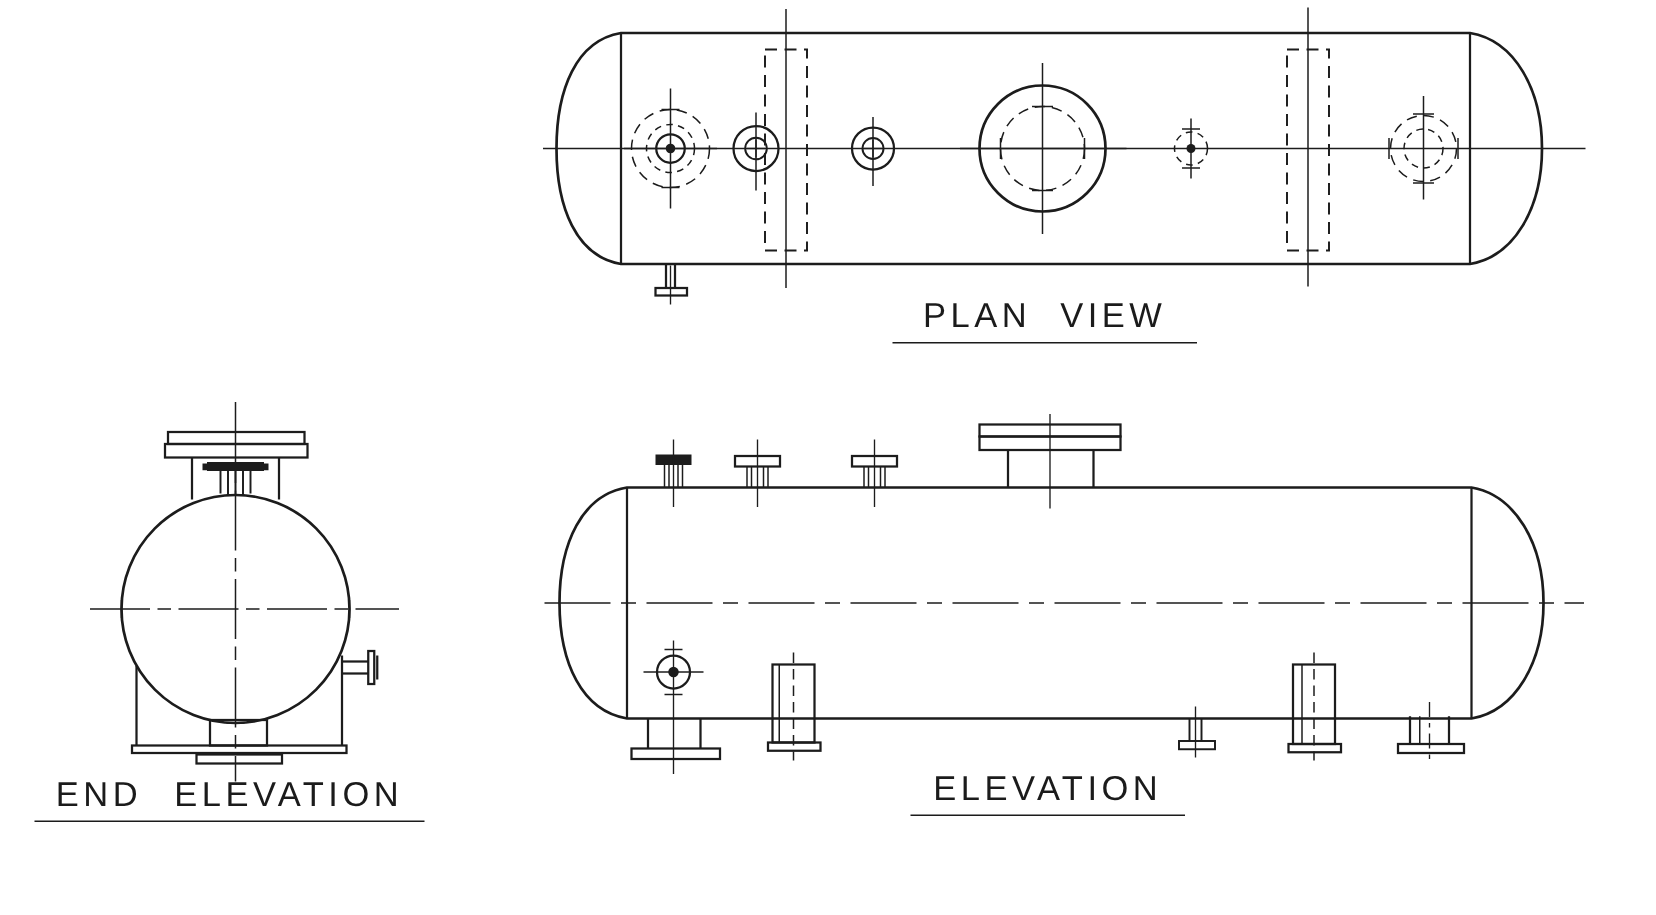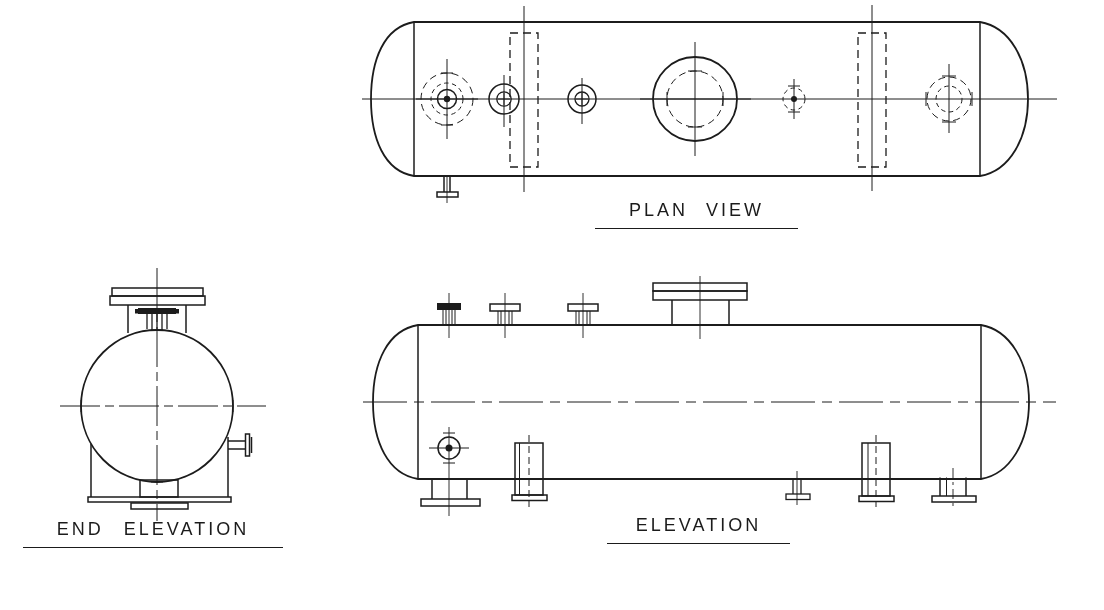--- a/index.html
+++ b/index.html
@@ -22,21 +22,21 @@
   .dash2{stroke-dasharray:7 4.5;}
   .dash3{stroke-dasharray:4.5 3.5;}
   .dashA{stroke-dasharray:44 7 10 7;}
   .dashB{stroke-dasharray:7 4;}
   .dashC{stroke-dasharray:40 5 9 5;}
   .dashD{stroke-dasharray:10 4 3 4;}
   .lbl{
     position:absolute;
     color:#1b1b1b;
     text-align:center;
-    font-size:18px;
+    font-size:23px;
     line-height:27px;
     letter-spacing:3px;
     word-spacing:10px;
     padding-bottom:4px;
     border-bottom:1.8px solid #1b1b1b;
     white-space:nowrap;
   }
   #plan-label{left:595px;top:197px;width:203px;}
   #elevation-label{left:607px;top:512px;width:183px;}
   #end-elevation-label{left:23px;top:516px;width:260px;word-spacing:12px;}

